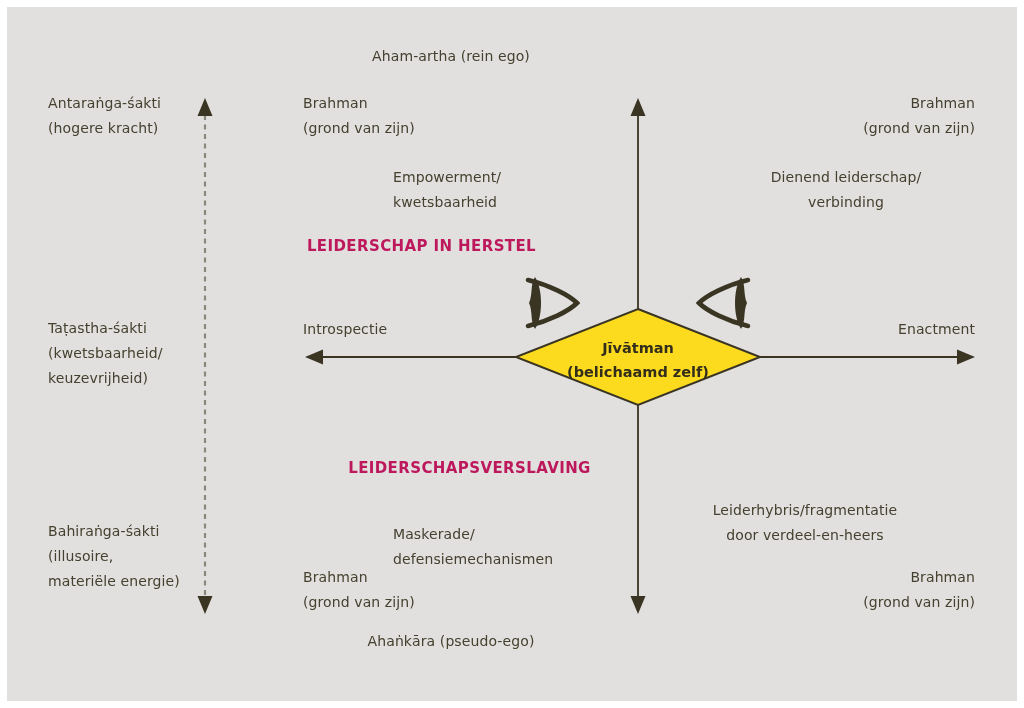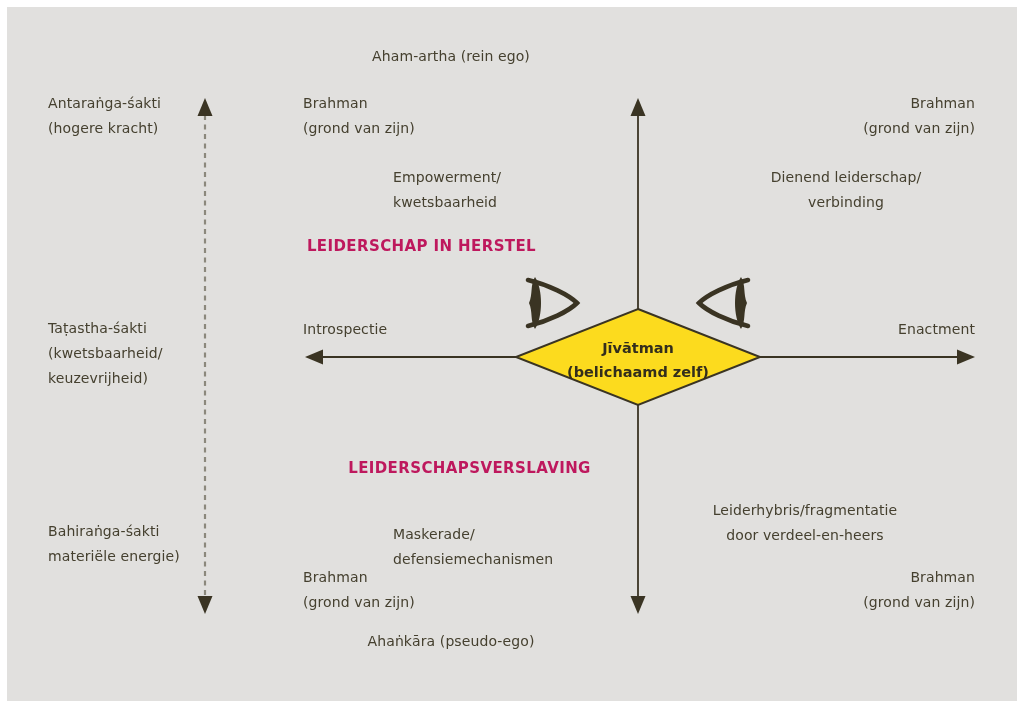--- a/index.html
+++ b/index.html
@@ -102,20 +102,21 @@
       <div>Antaraṅga-śakti</div>
       <div>(hogere kracht)</div>
     </div>
     <div class="lbl" style="left:41px;top:309px;">
       <div>Taṭastha-śakti</div>
       <div>(kwetsbaarheid/</div>
       <div>keuzevrijheid)</div>
     </div>
     <div class="lbl" style="left:41px;top:512px;">
       <div>Bahiraṅga-śakti</div>
+      <div>(illusoire,</div>
       <div>materiële energie)</div>
     </div>
 
     <div class="lbl" style="left:296px;top:84px;">
       <div>Brahman</div>
       <div>(grond van zijn)</div>
     </div>
     <div class="lbl right" style="right:42px;top:84px;">
       <div>Brahman</div>
       <div>(grond van zijn)</div>

